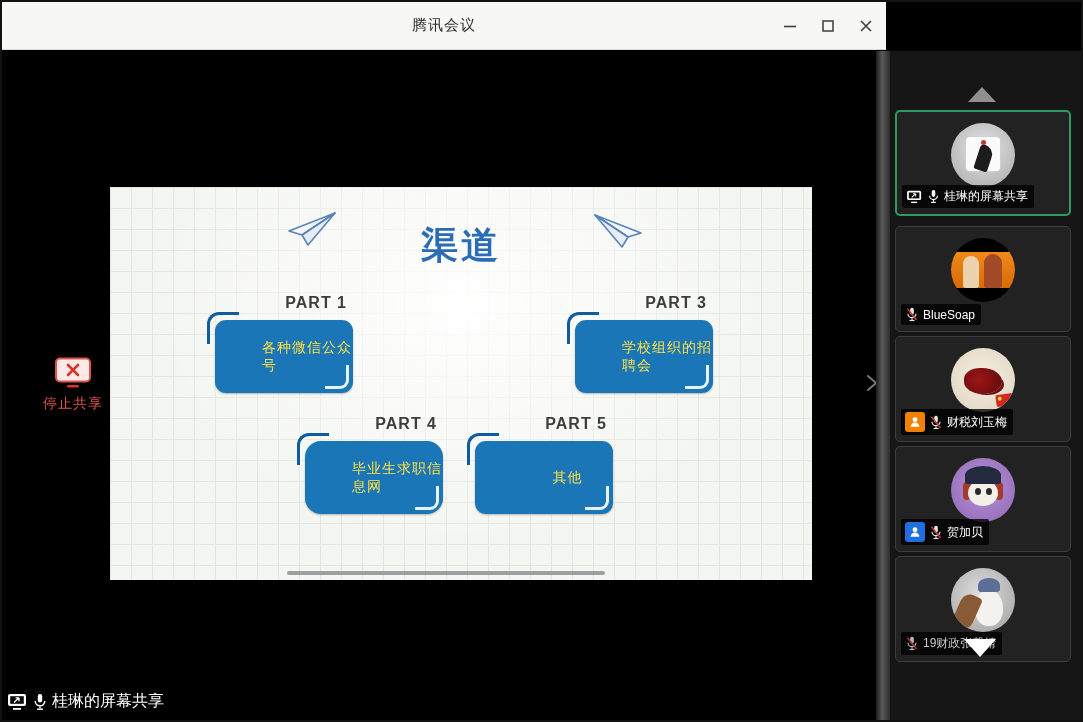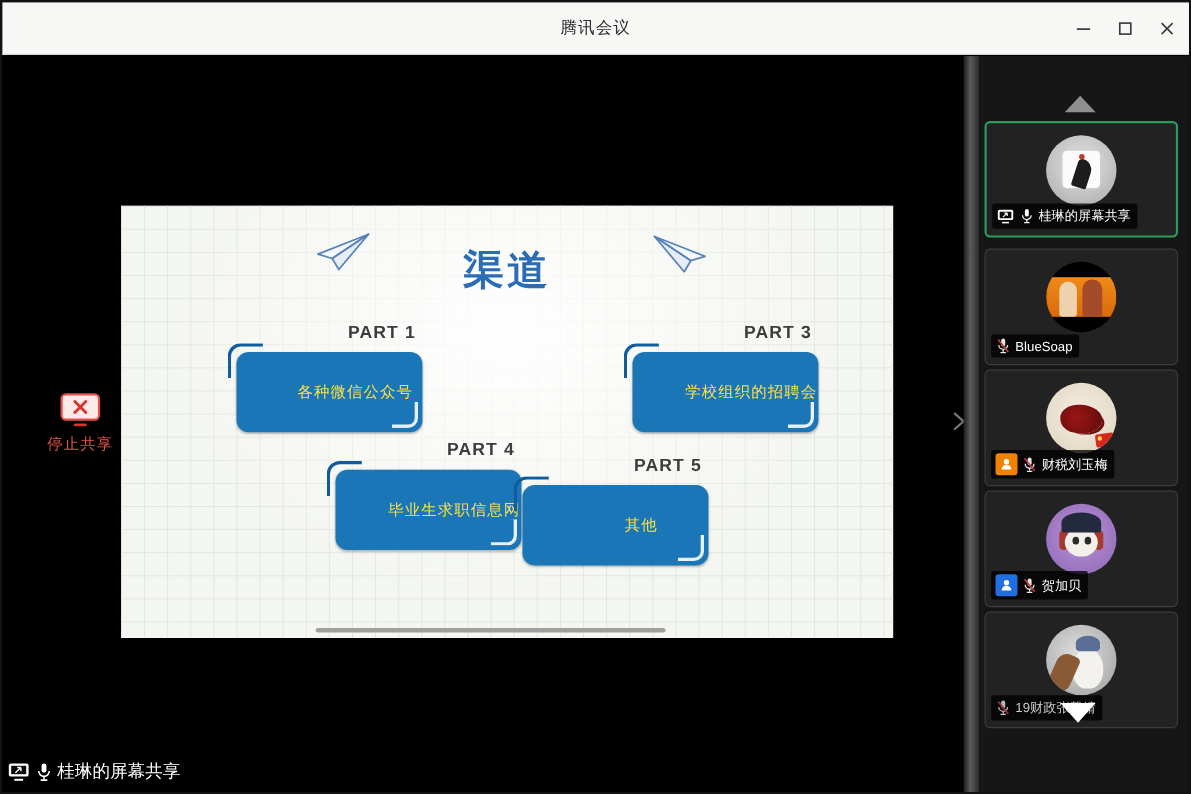--- a/index.html
+++ b/index.html
@@ -1,48 +1,48 @@
 <!DOCTYPE html>
 <html><head>
 <meta charset="utf-8">
 <style>
   * { margin:0; padding:0; box-sizing:border-box; }
   html,body { width:1083px; height:722px; font-family:"Liberation Sans","DejaVu Sans",sans-serif; background:#000; }
   .window { position:absolute; inset:0; width:1083px; height:722px; border:2px solid #121212; background:#000; overflow:hidden; }
 
   
-  .titlebar { position:absolute; left:0; top:0; width:1079px; height:48px; background:#f7f7f6; border-bottom:1px solid #d9d9d9; display:flex; align-items:center; justify-content:center; }
+  .titlebar { position:absolute; left:0; top:0; width:884px; height:48px; background:#f7f7f6; border-bottom:1px solid #d9d9d9; display:flex; align-items:center; justify-content:center; }
   .titlebar-title { font-size:15px; color:#2b2b2b; letter-spacing:1px; }
   .win-controls { position:absolute; right:12px; top:0; height:48px; display:flex; align-items:center; gap:22px; }
   .win-btn { width:16px; height:16px; display:flex; align-items:center; justify-content:center; cursor:pointer; }
 
   
   .main { position:absolute; left:0; top:49px; width:874px; height:669px; background:#000; }
 
   
   .slide { position:absolute; left:108px; top:136px; width:702px; height:393px;
     background-color:#f4f6f1;
     background-image:
       radial-gradient(ellipse at 50% 30%, rgba(255,255,255,0.95) 0%, rgba(255,255,255,0.0) 62%),
       linear-gradient(#e2e6dc 1px, transparent 1px),
       linear-gradient(90deg,#e2e6dc 1px, transparent 1px);
     background-size:100% 100%, 21px 21px, 21px 21px; }
   .slide-title { position:absolute; left:0; top:22px; width:100%; text-align:center; font-size:37px; font-weight:bold; color:#2a6cb5; letter-spacing:3px;margin-top:12px; }
   .plane { position:absolute; width:52px; height:40px; }
   .plane-left { left:176px; top:24px; }
   .plane-right { left:482px; top:26px; transform:scaleX(-1); }
 
-  .part-box { position:absolute; width:169px; height:73px; background:#1a76b6; border-radius:11px; box-shadow:0 1px 2px rgba(0,0,0,0.25); }
+  .part-box { position:absolute; width:138px; height:73px; background:#1a76b6; border-radius:11px; box-shadow:0 1px 2px rgba(0,0,0,0.25); }
   .part-box .bracket-tl { position:absolute; left:-8px; top:-8px; width:32px; height:32px; border-left:3px solid #0f5d9e; border-top:3px solid #0f5d9e; border-top-left-radius:12px; }
   .part-box .bracket-br { position:absolute; right:4px; bottom:4px; width:24px; height:24px; border-right:3px solid rgba(255,255,255,0.9); border-bottom:3px solid rgba(255,255,255,0.9); border-bottom-right-radius:9px; }
   .part-box .box-text { position:absolute; inset:0; display:flex; align-items:center; justify-content:center; color:#fde047; font-size:14px; letter-spacing:1px;padding-left:47px; }
   .part-label { position:absolute; top:-26px; right:6px; font-size:16px; font-weight:bold; color:#3d3d3d; letter-spacing:1px; white-space:nowrap; }
 
   .pb1 { left:105px; top:133px; } .pb2 { left:285px; top:133px; } .pb3 { left:465px; top:133px; }
-  .pb4 { left:195px; top:240px; } .pb5 { left:365px; top:254px; }
+  .pb4 { left:195px; top:254px;border-radius:16px; } .pb5 { left:365px; top:254px; }
 
   .slide-scrollbar { position:absolute; left:177px; top:384px; width:318px; height:4px; background:#9f9f9f; border-radius:2px; }
 
   
   .stop-share { position:absolute; left:34px; top:306px; width:74px; display:flex; flex-direction:column; align-items:center; gap:6px; cursor:pointer; }
   .stop-share-label { color:#e0544c; font-size:14px; letter-spacing:1px; white-space:nowrap; }
 
   
   .sharer-banner { position:absolute; left:5px; top:640px; display:flex; align-items:center; gap:4px; }
   .sharer-banner .txt { color:#fff; font-size:16px; }

